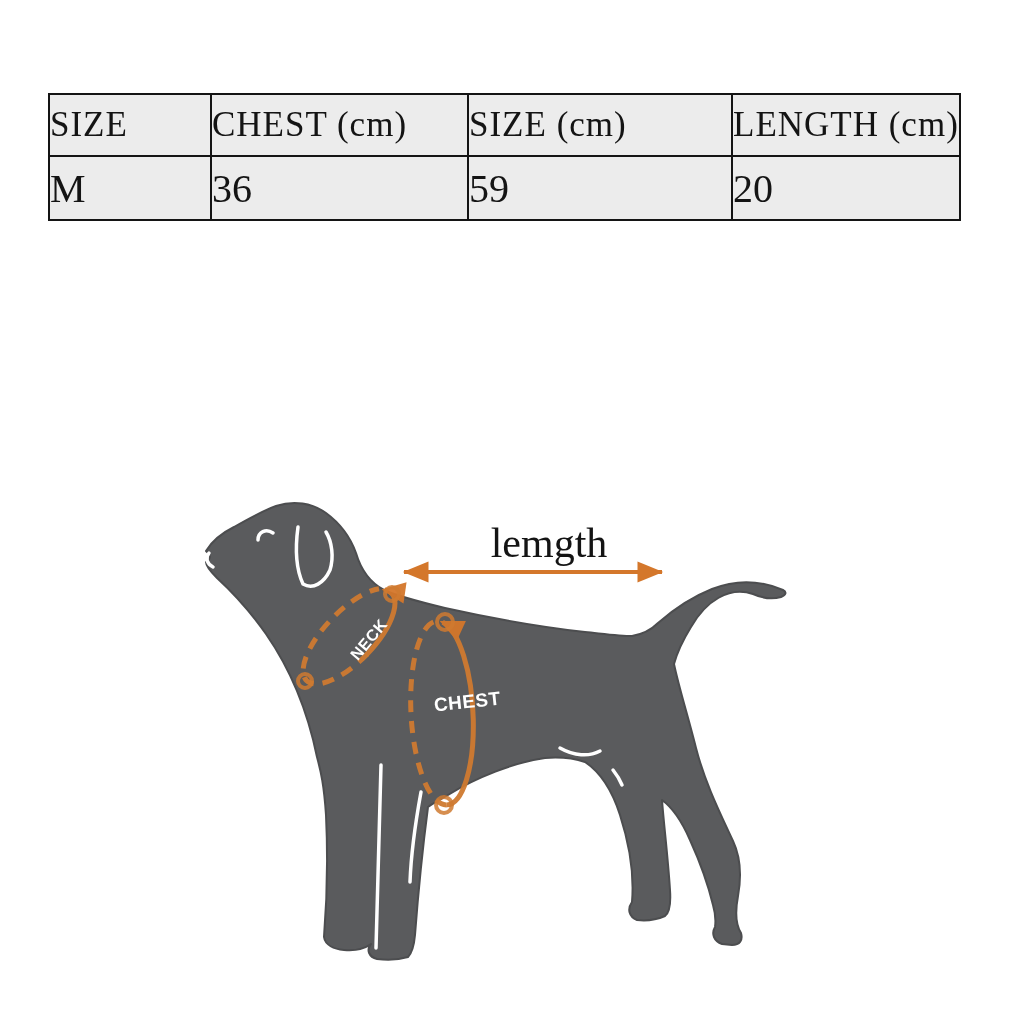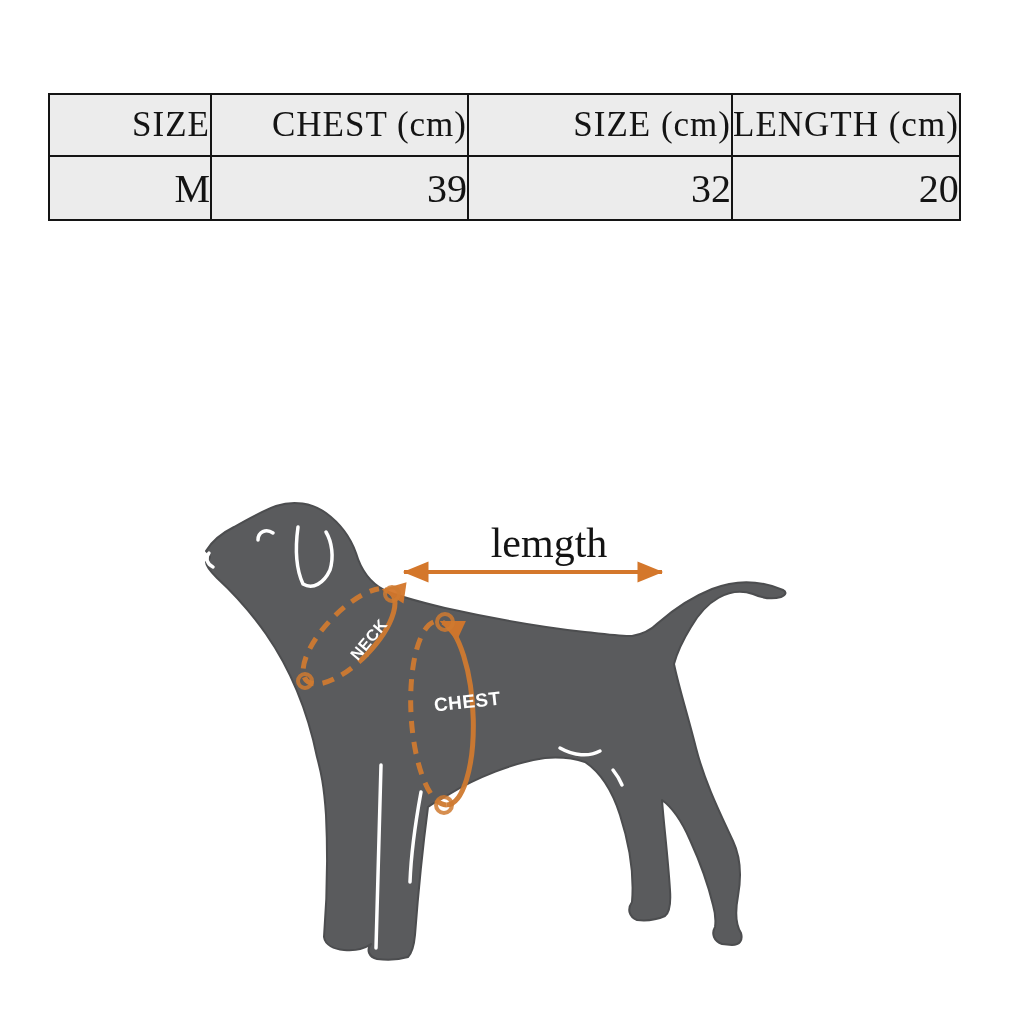--- a/index.html
+++ b/index.html
@@ -19,21 +19,21 @@
   }
   
   table.size-table{
     position:absolute;left:48px;top:93px;
     border-collapse:collapse;table-layout:fixed;
   }
   .size-table td{
     border:2px solid var(--ink);
     background:var(--table-bg);
     color:var(--ink);
-    text-align:right;vertical-align:middle;
+    text-align:left;vertical-align:middle;
     white-space:nowrap;
     padding:0;
   }
   .size-table tr.hdr-row td{height:60px;font-size:35px;letter-spacing:1px;}
   .size-table tr.val-row td{height:62px;font-size:40px;}
   
   svg.diagram{position:absolute;left:0;top:0;width:1024px;height:1024px;}
   .dog-body{fill:var(--dog-body);stroke:var(--dog-edge);stroke-width:2;stroke-linejoin:round;}
   .hl{fill:none;stroke:#ffffff;stroke-width:3.5;stroke-linecap:round;}
   .band{fill:none;stroke:var(--accent-soft);stroke-width:5;opacity:.95;}
@@ -58,22 +58,22 @@
   </colgroup>
   <tbody>
     <tr class="hdr-row">
       <td>SIZE</td>
       <td>CHEST (cm)</td>
       <td>SIZE (cm)</td>
       <td>LENGTH (cm)</td>
     </tr>
     <tr class="val-row">
       <td>M</td>
-      <td>39</td>
-      <td>32</td>
+      <td>36</td>
+      <td>59</td>
       <td>20</td>
     </tr>
   </tbody>
 </table>
 
 <svg class="diagram" viewBox="0 0 1024 1024" aria-hidden="true">
   <defs>
     <marker id="mArrowL" viewBox="0 0 12 12" refX="11" refY="6" markerWidth="7" markerHeight="7" orient="auto-start-reverse">
       <path class="mk" d="M0.5 1.5 L11.5 6 L0.5 10.5 Z"></path>
     </marker>

